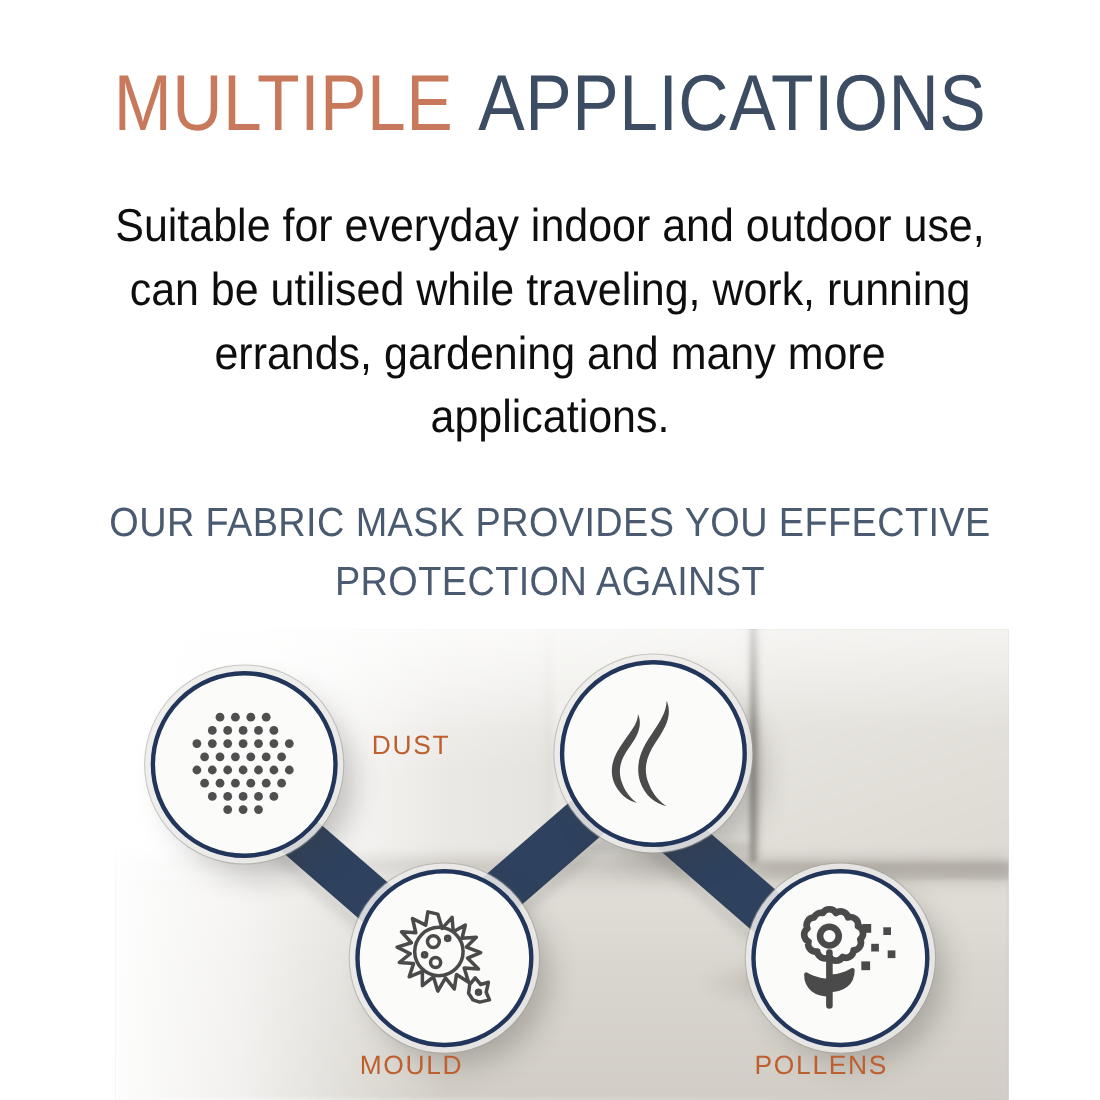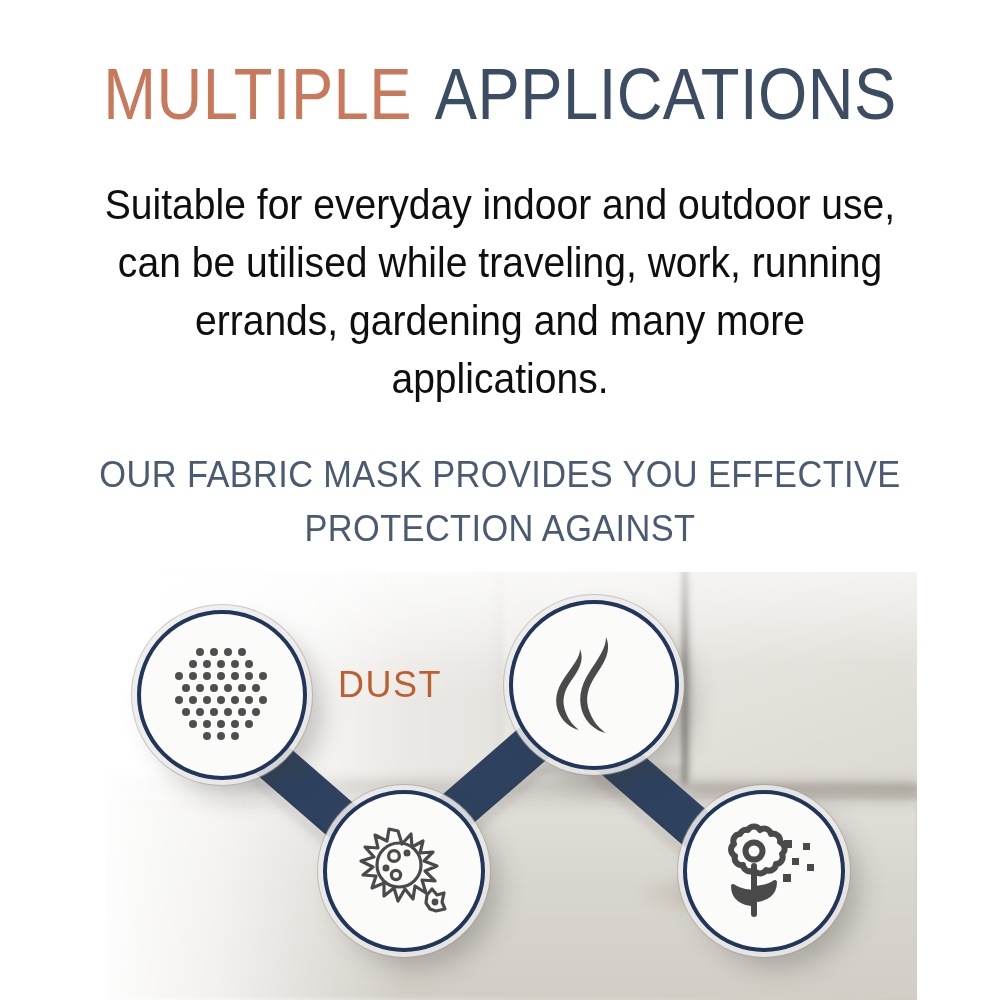--- a/index.html
+++ b/index.html
@@ -147,21 +147,21 @@
       0 0 0 5px rgba(255,255,255,0.70),
       0 0 0 6px rgba(160,158,152,0.55),
       14px 16px 26px rgba(60,58,54,0.28);
   }
   .node svg { display:block; }
 
   
   .nlabel {
     position:absolute;
     color:#bd5f2e;
-    font-size:36px;
+    font-size:24px;
     letter-spacing:1.5px;
     font-weight:400;
     white-space:nowrap;
     font-family:"Liberation Sans", sans-serif;
   }
 </style>
 </head>
 <body>
 
 <div id="page">
@@ -269,20 +269,21 @@
             <circle cx="41" cy="33" r="5.4"></circle>
             <circle cx="43" cy="52" r="4.6"></circle>
             <circle cx="54" cy="30" r="1.9"></circle>
             <circle cx="33" cy="45" r="1.9"></circle>
             <path d="M74 72 L79 66 L84 72 L91 70 L89 79 L92 86 L83 88 L77 86 L73 80 Z"></path>
             <circle cx="82" cy="79" r="1.8"></circle>
           </g>
         </svg>
       </span>
     </div>
+    <div class="nlabel" style="left:222px; top:383px;">MOULD</div>
 
     <div class="node" style="left:578px; top:218px; width:162px; height:162px;">
       <span>
         <svg width="104" height="98" viewBox="0 0 104 98">
           <g stroke="#4a4a4a" fill="none" stroke-width="6" stroke-linejoin="round" stroke-linecap="round">
             <path d="M36 8 a7 7 0 0 1 12 0 a7 7 0 0 1 11 4 a7 7 0 0 1 9 8
                      a7 7 0 0 1 2 12 a7 7 0 0 1 -6 10 a7 7 0 0 1 -10 6
                      a7 7 0 0 1 -12 0 a7 7 0 0 1 -11 -5 a7 7 0 0 1 -8 -9
                      a7 7 0 0 1 -1 -12 a7 7 0 0 1 6 -10 a7 7 0 0 1 8 -4 Z"></path>
             <circle cx="42" cy="29" r="8.5"></circle>
@@ -293,15 +294,16 @@
           <g fill="#4a4a4a">
             <rect x="72" y="18" width="8" height="8"></rect>
             <rect x="91" y="21" width="7" height="7"></rect>
             <rect x="80" y="36" width="7" height="7"></rect>
             <rect x="95" y="42" width="7" height="7"></rect>
             <rect x="71" y="52" width="8" height="8"></rect>
           </g>
         </svg>
       </span>
     </div>
+    <div class="nlabel" style="left:581px; top:383px;">POLLENS</div>
 
   </div>
 </div>
 
 </body></html>

